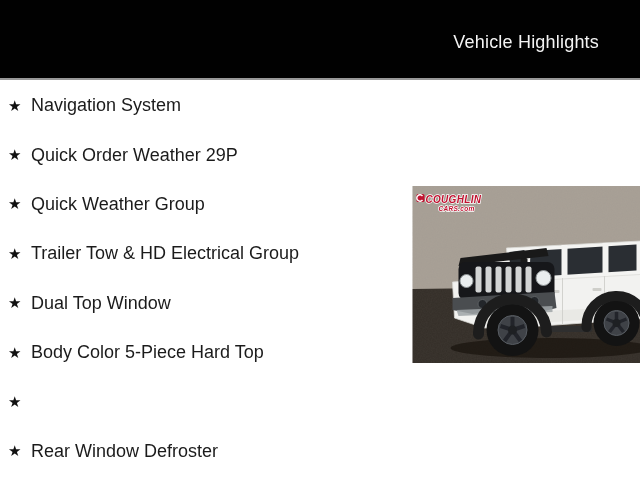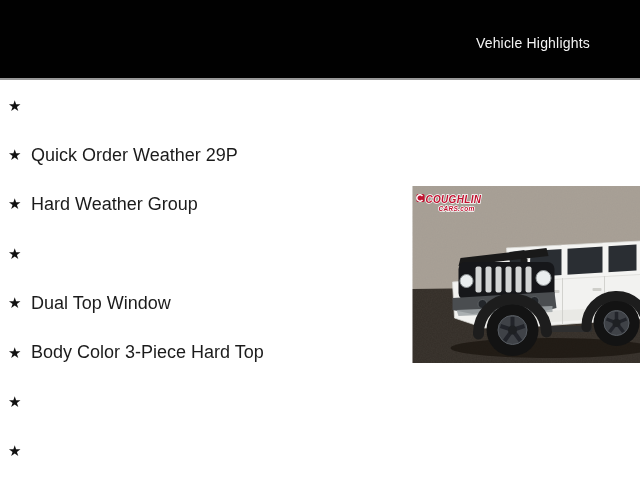--- a/index.html
+++ b/index.html
@@ -13,24 +13,24 @@
   .header {
     height: 78px;
     background: #010101;
     border-bottom: 2px solid #989898;
     display: flex;
     justify-content: flex-end;
     align-items: center;
     box-sizing: content-box;
   }
   .header .title {
-    margin: 16px;
+    margin: 7px;
     padding: 7px 34px 0 0;
     color: #f4f4f4;
-    font-size: 14px;
+    font-size: 18px;
     font-weight: 400;
     letter-spacing: 0.2px;
   }
   ul.highlights {
     list-style: none;
     margin: 0;
     padding: 1px 0 0 8px;
   }
   ul.highlights li {
     height: 49.4px;
@@ -71,45 +71,48 @@
 <div class="page">
 
   <header class="header">
     <h1 class="title">Vehicle Highlights</h1>
   </header>
 
   <main>
     <ul class="highlights">
       <li>
         <span class="star">★</span>
+        <span>Navigation System</span>
       </li>
       <li>
         <span class="star">★</span>
         <span>Quick Order Weather 29P</span>
       </li>
       <li>
         <span class="star">★</span>
-        <span>Hard Weather Group</span>
-      </li>
-      <li>
-        <span class="star">★</span>
+        <span>Quick Weather Group</span>
+      </li>
+      <li>
+        <span class="star">★</span>
+        <span>Trailer Tow &amp; HD Electrical Group</span>
       </li>
       <li>
         <span class="star">★</span>
         <span>Dual Top Window</span>
       </li>
       <li>
         <span class="star">★</span>
-        <span>Body Color 3-Piece Hard Top</span>
-      </li>
-      <li>
-        <span class="star">★</span>
-      </li>
-      <li>
-        <span class="star">★</span>
+        <span>Body Color 5-Piece Hard Top</span>
+      </li>
+      <li>
+        <span class="star">★</span>
+      </li>
+      <li>
+        <span class="star">★</span>
+        <span>Rear Window Defroster</span>
       </li>
     </ul>
 
     <figure class="photo">
       <svg viewBox="0 0 243 177" xmlns="http://www.w3.org/2000/svg">
         <defs>
           <filter id="tex" x="0" y="0" width="100%" height="100%">
             <feTurbulence type="fractalNoise" baseFrequency="0.8" numOctaves="2" result="n"></feTurbulence>
             <feColorMatrix in="n" type="matrix" values="0 0 0 0 0.25  0 0 0 0 0.23  0 0 0 0 0.20  0 0 0 0.22 0"></feColorMatrix>
           </filter>

